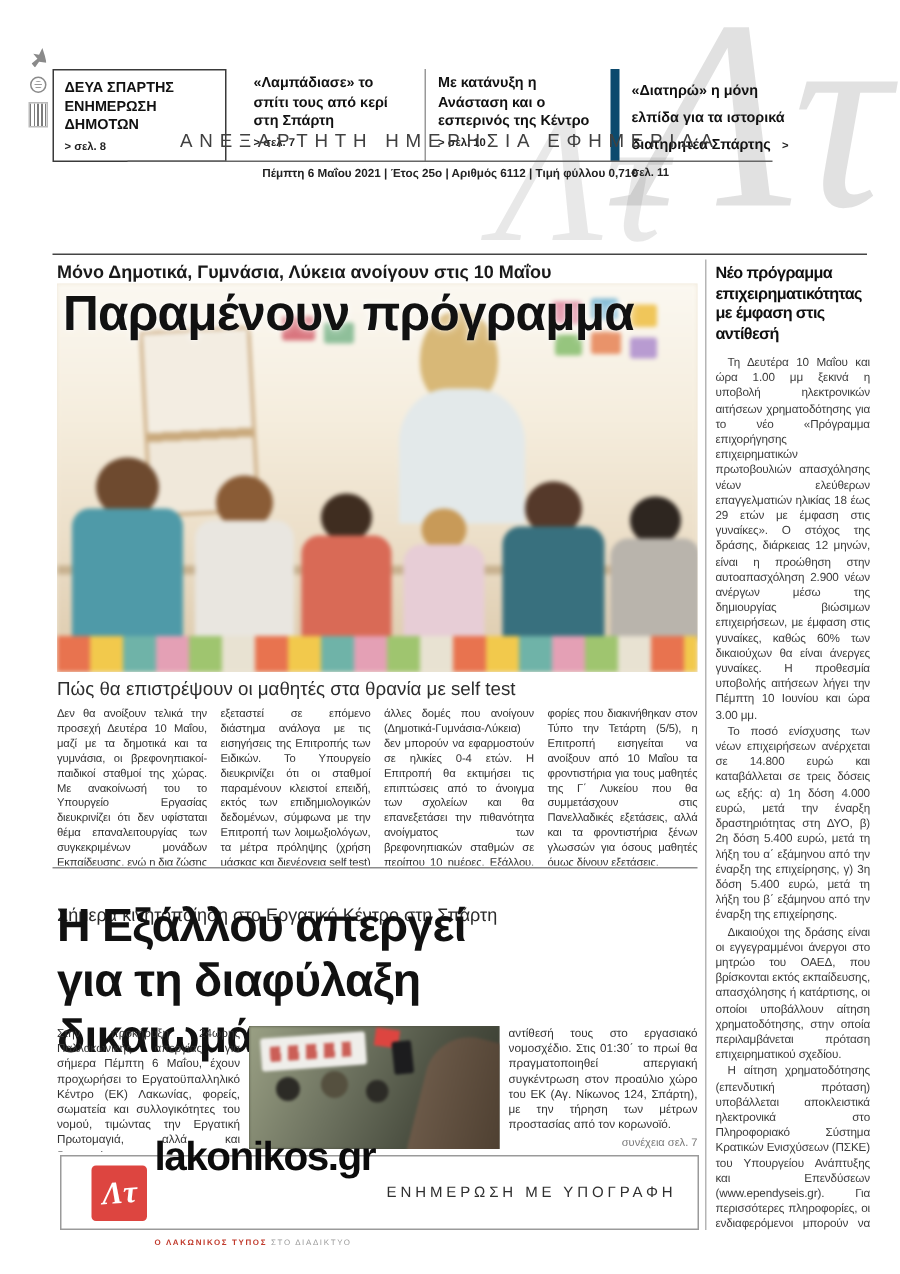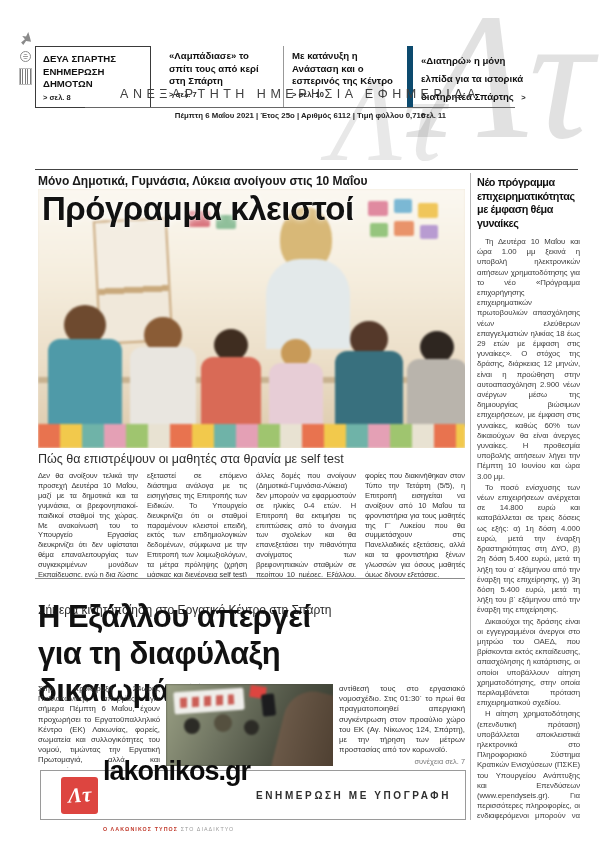--- a/index.html
+++ b/index.html
@@ -115,21 +115,21 @@
     box-sizing:border-box;display:flex;align-items:center;padding:0 14px 0 20px;z-index:2;background:#fff;
   }
   .logo-square{width:37px;height:37px;border-radius:3px;display:flex;align-items:center;justify-content:center;flex:0 0 auto;}
   .logo-monogram{font-family:"Liberation Serif","DejaVu Serif",serif;font-style:italic;font-weight:700;font-size:21px;color:#fff;transform:rotate(-4deg);}
   .logo-textcol{margin-left:5px;display:flex;flex-direction:column;gap:40px;}
   .logo-wordmark{font-size:27px;line-height:27px;font-weight:800;letter-spacing:-1px;color:#0b0b0b;}
   .logo-tagline{font-size:5.3px;letter-spacing:1.1px;margin-top:1px;white-space:nowrap;}
   .tagline-a{color:#c0392b;font-weight:700;}
   .tagline-b{color:#9a9a9a;}
   .banner-spacer{flex:1 1 auto;}
-  .banner-slogan{font-size:10px;letter-spacing:2.6px;font-weight:700;color:#2f2f2f;white-space:nowrap;}
+  .banner-slogan{font-size:10px;letter-spacing:2.6px;font-weight:400;color:#2f2f2f;white-space:nowrap;}
 </style>
 </head>
 <body>
 
 <div class="watermark">Λτ</div>
 <div class="watermark2">Λτ</div>
 
 <div class="margin-icons">
   <div class="icon-dove"></div>
   <div class="icon-stamp"></div>
@@ -190,21 +190,21 @@
       <div class="kid-body k4b"></div>
     <div class="kid-head k5h"></div>
       <div class="kid-body k5b"></div>
     <div class="kid-head k6h"></div>
       <div class="kid-body k6b"></div>
     <div class="pm-mosaic"></div>
   </div>
 </div>
 
 <div class="lead-headline">
-  <div>Πρόγραμμα κλειστοί</div>
+  <div>Παραμένουν πρόγραμμα</div>
 </div>
 
 <div class="lead-caption">Πώς θα επιστρέψουν οι μαθητές στα θρανία με self test</div>
 
 <div class="lead-body">
   <div class="lead-col">Δεν θα ανοίξουν τελικά την προσεχή Δευτέρα 10 Μαΐου, μαζί με τα δημοτικά και τα γυμνάσια, οι βρεφονηπιακοί-παιδικοί σταθμοί της χώρας. Με ανακοίνωσή του το Υπουργείο Εργασίας διευκρινίζει ότι δεν υφίσταται θέμα επαναλειτουργίας των συγκεκριμένων μονάδων Εκπαίδευσης, ενώ η δια ζώσης επαναλειτουργία τους θα</div>
   <div class="lead-col">εξεταστεί σε επόμενο διάστημα ανάλογα με τις εισηγήσεις της Επιτροπής των Ειδικών. Το Υπουργείο διευκρινίζει ότι οι σταθμοί παραμένουν κλειστοί επειδή, εκτός των επιδημιολογικών δεδομένων, σύμφωνα με την Επιτροπή των λοιμωξιολόγων, τα μέτρα πρόληψης (χρήση μάσκας και διενέργεια self test) που εφαρμόζονται στις</div>
   <div class="lead-col">άλλες δομές που ανοίγουν (Δημοτικά-Γυμνάσια-Λύκεια) δεν μπορούν να εφαρμοστούν σε ηλικίες 0-4 ετών. Η Επιτροπή θα εκτιμήσει τις επιπτώσεις από το άνοιγμα των σχολείων και θα επανεξετάσει την πιθανότητα ανοίγματος των βρεφονηπιακών σταθμών σε περίπου 10 ημέρες. Εξάλλου, σύμφωνα με πληρο-</div>
   <div class="lead-col">
     <span>φορίες που διακινήθηκαν στον Τύπο την Τετάρτη (5/5), η Επιτροπή εισηγείται να ανοίξουν από 10 Μαΐου τα φροντιστήρια για τους μαθητές της Γ΄ Λυκείου που θα συμμετάσχουν στις Πανελλαδικές εξετάσεις, αλλά και τα φροντιστήρια ξένων γλωσσών για όσους μαθητές όμως δίνουν εξετάσεις.</span>
@@ -235,21 +235,21 @@
     </div>
   </div>
   <div class="second-col right">
     <span>αντίθεσή τους στο εργασιακό νομοσχέδιο. Στις 01:30΄ το πρωί θα πραγματοποιηθεί απεργιακή συγκέντρωση στον προαύλιο χώρο του ΕΚ (Αγ. Νίκωνος 124, Σπάρτη), με την τήρηση των μέτρων προστασίας από τον κορωνοϊό.</span>
     <div class="second-cont">συνέχεια σελ. 7</div>
   </div>
 </div>
 
 <div class="v-divider"></div>
 <div class="sidebar">
-  <div class="sidebar-title">Νέο πρόγραμμα επιχειρηματικότητας με έμφαση θέμα γυναίκες</div>
+  <div class="sidebar-title">Νέο πρόγραμμα επιχειρηματικότητας με έμφαση στις αντίθεσή</div>
   <p>Τη Δευτέρα 10 Μαΐου και ώρα 1.00 μμ ξεκινά η υποβολή ηλεκτρονικών αιτήσεων χρηματοδότησης για το νέο «Πρόγραμμα επιχορήγησης επιχειρηματικών πρωτοβουλιών απασχόλησης νέων ελεύθερων επαγγελματιών ηλικίας 18 έως 29 ετών με έμφαση στις γυναίκες». Ο στόχος της δράσης, διάρκειας 12 μηνών, είναι η προώθηση στην αυτοαπασχόληση 2.900 νέων ανέργων μέσω της δημιουργίας βιώσιμων επιχειρήσεων, με έμφαση στις γυναίκες, καθώς 60% των δικαιούχων θα είναι άνεργες γυναίκες. Η προθεσμία υποβολής αιτήσεων λήγει την Πέμπτη 10 Ιουνίου και ώρα 3.00 μμ.</p>
   <p>Το ποσό ενίσχυσης των νέων επιχειρήσεων ανέρχεται σε 14.800 ευρώ και καταβάλλεται σε τρεις δόσεις ως εξής: α) 1η δόση 4.000 ευρώ, μετά την έναρξη δραστηριότητας στη ΔΥΟ, β) 2η δόση 5.400 ευρώ, μετά τη λήξη του α΄ εξάμηνου από την έναρξη της επιχείρησης, γ) 3η δόση 5.400 ευρώ, μετά τη λήξη του β΄ εξάμηνου από την έναρξη της επιχείρησης.</p>
   <p>Δικαιούχοι της δράσης είναι οι εγγεγραμμένοι άνεργοι στο μητρώο του ΟΑΕΔ, που βρίσκονται εκτός εκπαίδευσης, απασχόλησης ή κατάρτισης, οι οποίοι υποβάλλουν αίτηση χρηματοδότησης, στην οποία περιλαμβάνεται πρόταση επιχειρηματικού σχεδίου.</p>
   <p>Η αίτηση χρηματοδότησης (επενδυτική πρόταση) υποβάλλεται αποκλειστικά ηλεκτρονικά στο Πληροφοριακό Σύστημα Κρατικών Ενισχύσεων (ΠΣΚΕ) του Υπουργείου Ανάπτυξης και Επενδύσεων (www.ependyseis.gr). Για περισσότερες πληροφορίες, οι ενδιαφερόμενοι μπορούν να επισκέπτονται τον ιστότοπο του ΟΑΕΔ (www.oaed.gr).</p>
 </div>
 
 <div class="footer-banner">
   <div class="logo-square" style="background: rgb(221, 69, 64);">
     <span class="logo-monogram">Λτ</span>
   </div>

